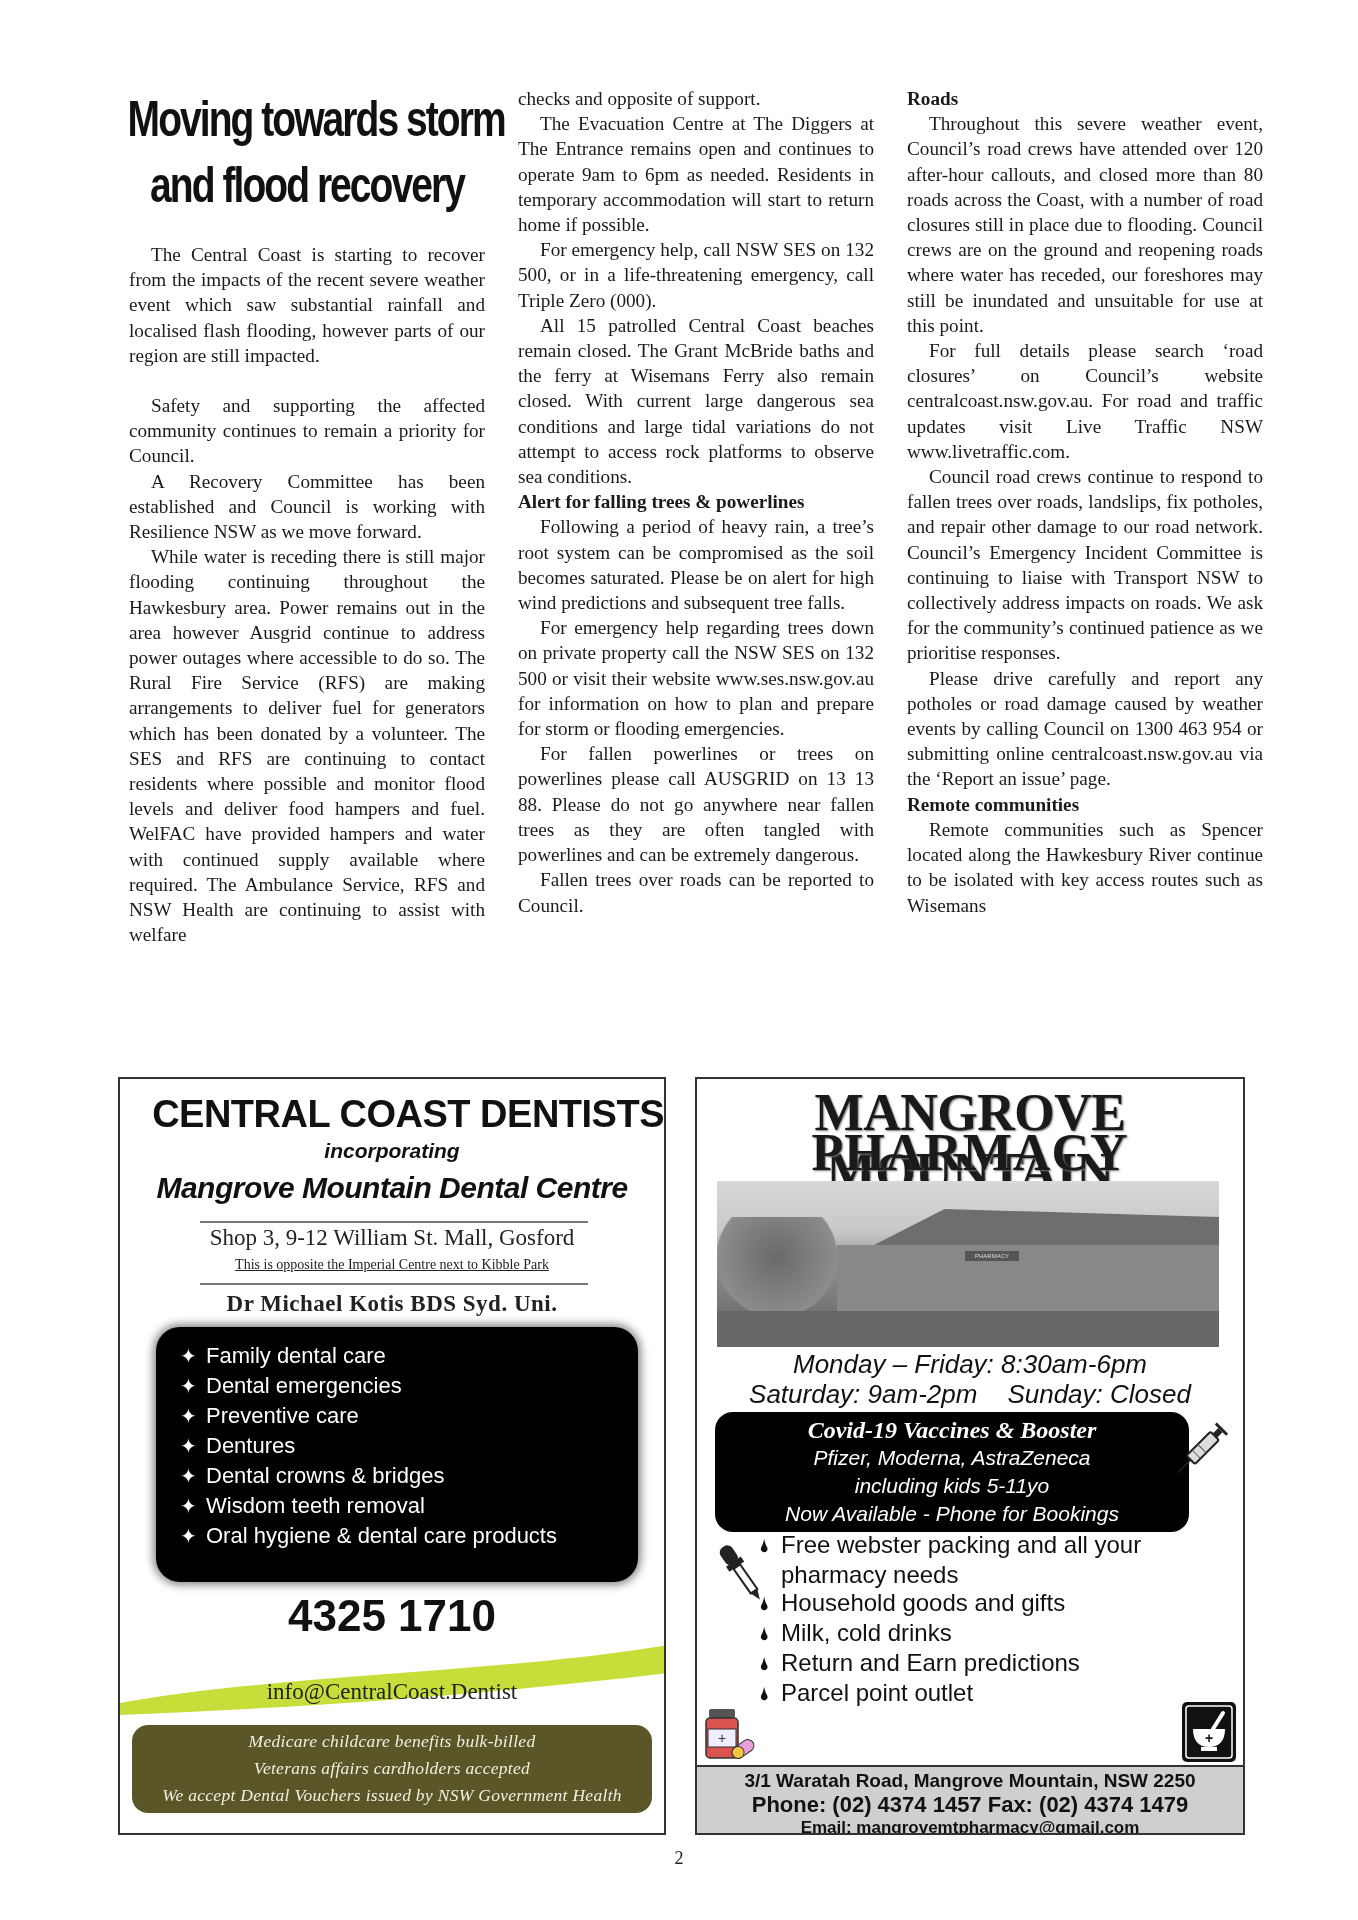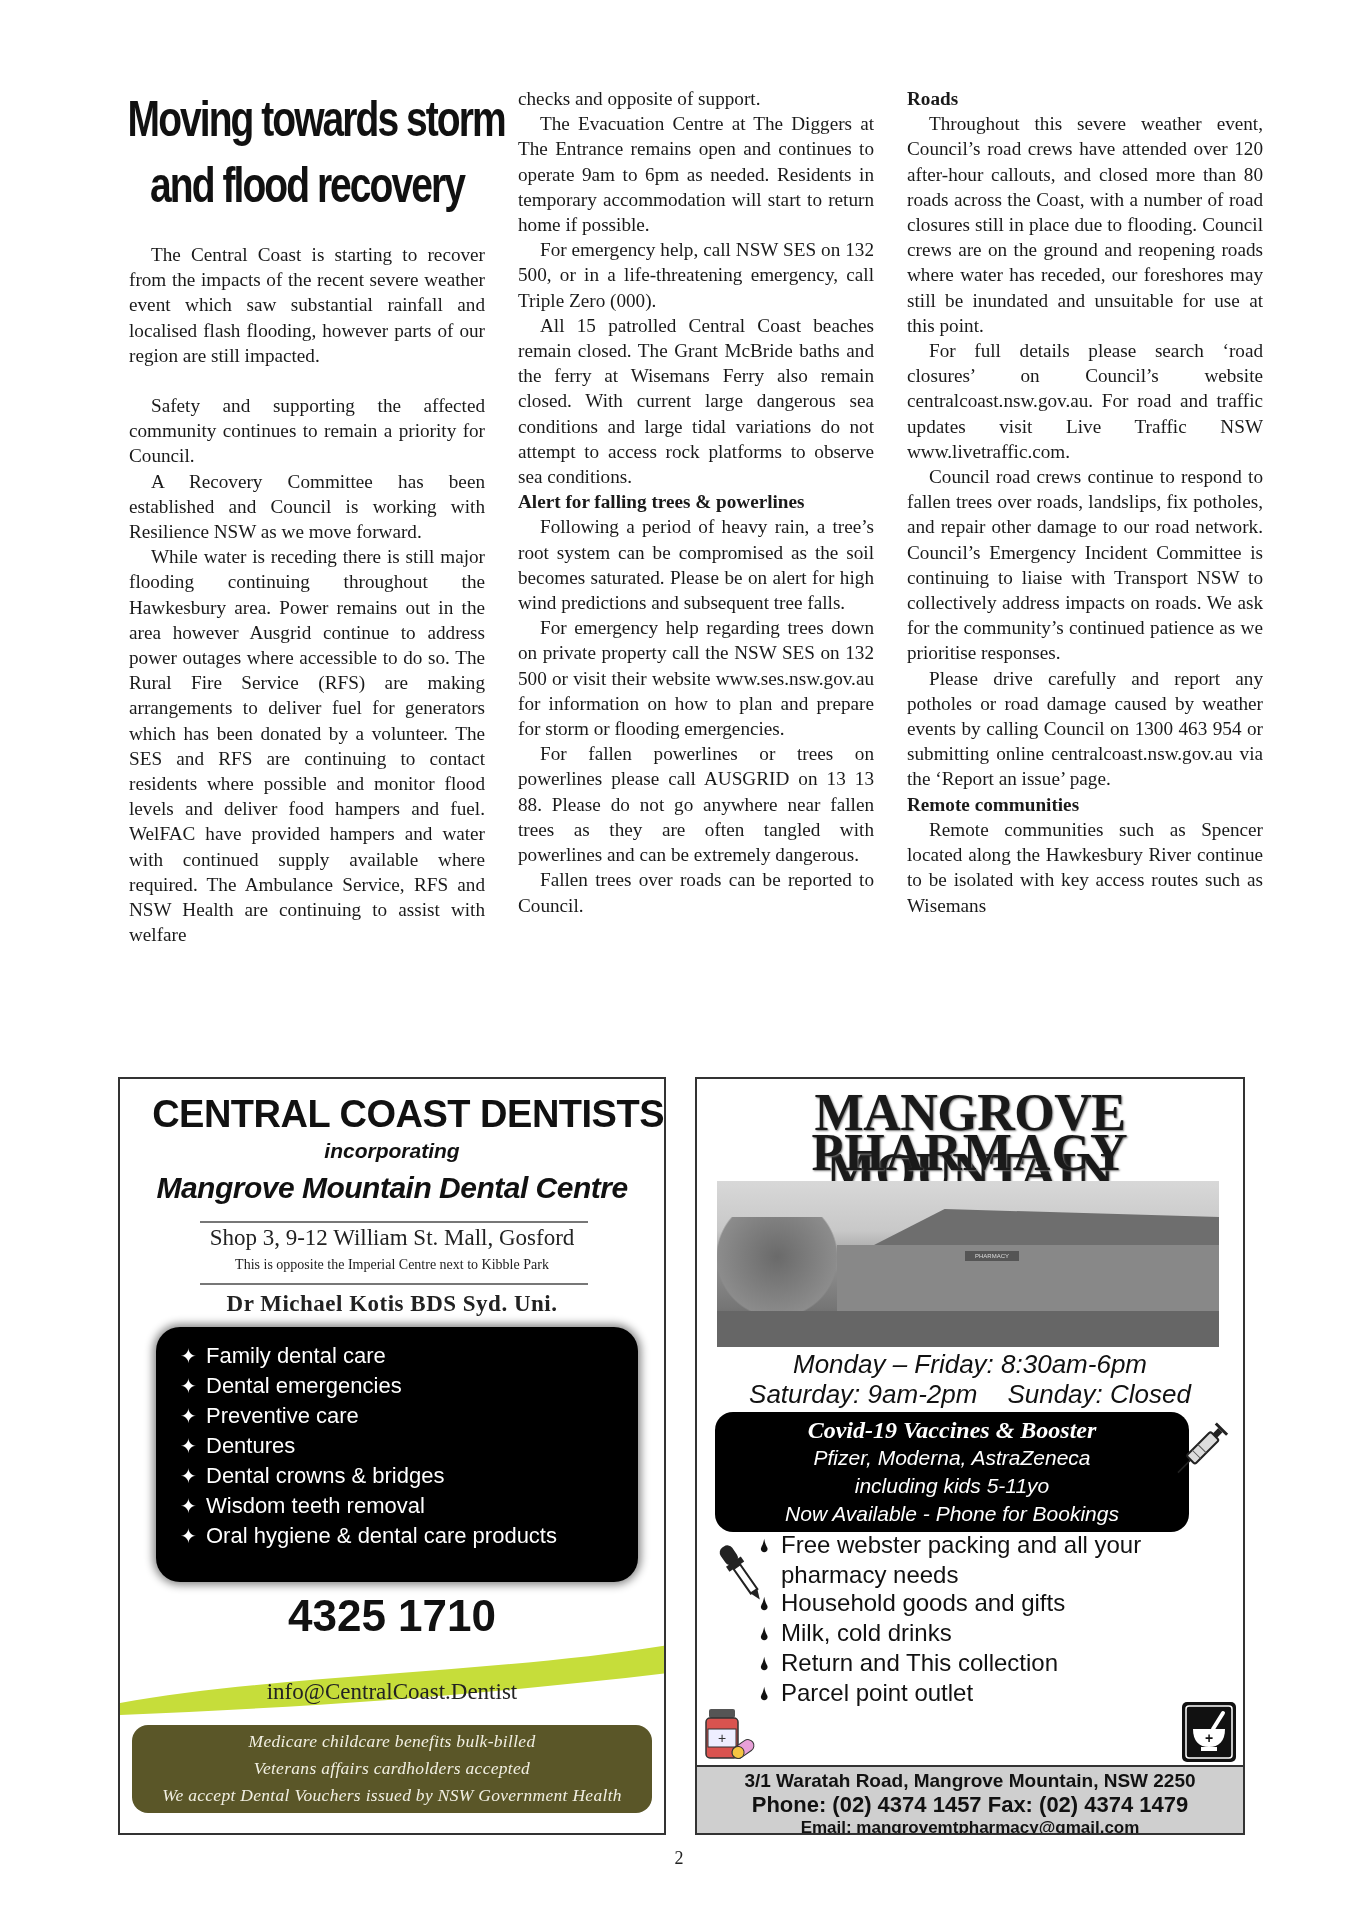--- a/index.html
+++ b/index.html
@@ -26,21 +26,21 @@
   
   .ad { position: absolute; border: 2px solid #333; background: #fff; overflow: hidden; }
 
   
   .dentist { left: 118px; top: 1077px; width: 548px; height: 758px; }
   .d-title { position: absolute; left: 0; width: 100%; top: 14px; text-align: right; font-family: "Liberation Sans", sans-serif; font-weight: bold; font-size: 38px; letter-spacing: -0.5px; color: #111; }
   .d-incorp { position: absolute; width: 100%; top: 60px; text-align: center; font-family: "Liberation Sans", sans-serif; font-style: italic; font-weight: bold; font-size: 21px; color: #111; }
   .d-center { position: absolute; width: 100%; top: 92px; text-align: center; font-family: "Liberation Sans", sans-serif; font-style: italic; font-weight: bold; font-size: 30px; letter-spacing: -0.5px; color: #111; white-space: nowrap; }
   .d-rule { position: absolute; left: 80px; width: 388px; height: 2px; background: #777; }
   .d-addr { position: absolute; width: 100%; top: 146px; text-align: center; font-size: 23px; color: #222; }
-  .d-note { position: absolute; width: 100%; top: 178px; text-align: center; font-size: 14px; color: #222; }
+  .d-note { position: absolute; width: 100%; top: 178px; text-align: center; font-size: 14px; color: #222; text-decoration: underline; }
   .d-doctor { position: absolute; width: 100%; top: 212px; text-align: center; font-size: 23px; font-weight: bold; color: #222; letter-spacing: 0.5px; }
   .d-services { position: absolute; left: 36px; top: 248px; width: 482px; height: 255px; background: #000; border-radius: 24px; box-shadow: 0 0 8px 3px #888; padding: 14px 0 0 24px; }
   .d-services li { list-style: none; color: #fff; font-family: "Liberation Sans", sans-serif; font-size: 22px; line-height: 30px; white-space: nowrap; }
   .d-services .star { display: inline-block; width: 26px; font-size: 20px; }
   .d-phone { position: absolute; width: 100%; top: 512px; text-align: center; font-family: "Liberation Sans", sans-serif; font-weight: bold; font-size: 44px; color: #111; }
   .d-swoosh { position: absolute; left: 0; top: 566px; width: 548px; height: 70px; }
   .d-email { position: absolute; width: 100%; top: 600px; text-align: center; font-size: 23px; color: #222; }
   .d-bulk { position: absolute; left: 12px; top: 646px; width: 520px; height: 88px; background: #5a5628; border-radius: 16px; color: #f1efe2; font-style: italic; font-size: 17.5px; line-height: 27px; text-align: center; padding-top: 3px; white-space: nowrap; letter-spacing: 0.3px; }
   .d-hicaps { position: absolute; width: 100%; top: 763px; text-align: center; font-size: 14px; color: #222; display: flex; justify-content: center; align-items: center; gap: 10px; }
   .hicaps-logo { font-family: "Liberation Sans", sans-serif; font-size: 15px; color: #2a3a6a; letter-spacing: 1px; display: inline-flex; align-items: center; gap: 3px; }
@@ -216,21 +216,21 @@
       </li>
       <li style="flex-direction: column;">
         <div style="display:flex">
           <span class="drop" style="font-family: &quot;DejaVu Sans&quot;, sans-serif;">🌢</span>
           <span>Milk, cold drinks</span>
         </div>
       </li>
       <li style="flex-direction: column;">
         <div style="display:flex">
           <span class="drop" style="font-family: &quot;DejaVu Sans&quot;, sans-serif;">🌢</span>
-          <span>Return and This collection</span>
+          <span>Return and Earn predictions</span>
         </div>
       </li>
       <li style="flex-direction: column;">
         <div style="display:flex">
           <span class="drop" style="font-family: &quot;DejaVu Sans&quot;, sans-serif;">🌢</span>
           <span>Parcel point outlet</span>
         </div>
       </li>
     </ul>
   <svg class="p-bottle" viewBox="0 0 54 56">

